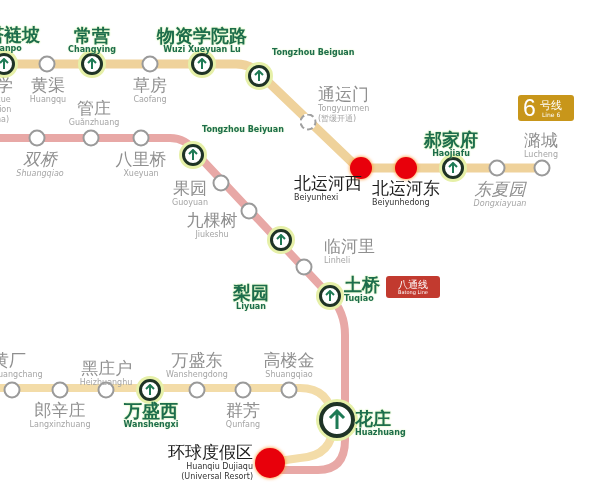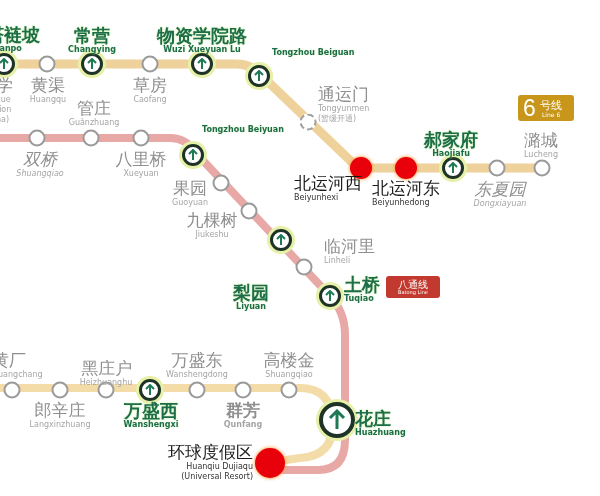--- a/index.html
+++ b/index.html
@@ -233,21 +233,21 @@
     <span class="en">Heizhuanghu</span>
   </div>
 <div class="lbl green center" style="left:151px;top:402px;">
     <span class="zh">万盛西</span>
     <span class="en">Wanshengxi</span>
   </div>
 <div class="lbl gray center" style="left:197px;top:352px;">
     <span class="zh">万盛东</span>
     <span class="en">Wanshengdong</span>
   </div>
-<div class="lbl gray center" style="left:243px;top:402px;font-weight:bold;">
+<div class="lbl gray center" style="left:243px;top:402px;">
     <span class="zh">群芳</span>
     <span class="en">Qunfang</span>
   </div>
 <div class="lbl gray center" style="left:289px;top:352px;">
     <span class="zh">高楼金</span>
     <span class="en">Shuangqiao</span>
   </div>
 <div class="lbl green" style="left:355px;top:410px;">
     <span class="zh">花庄</span>
     <span class="en">Huazhuang</span>

